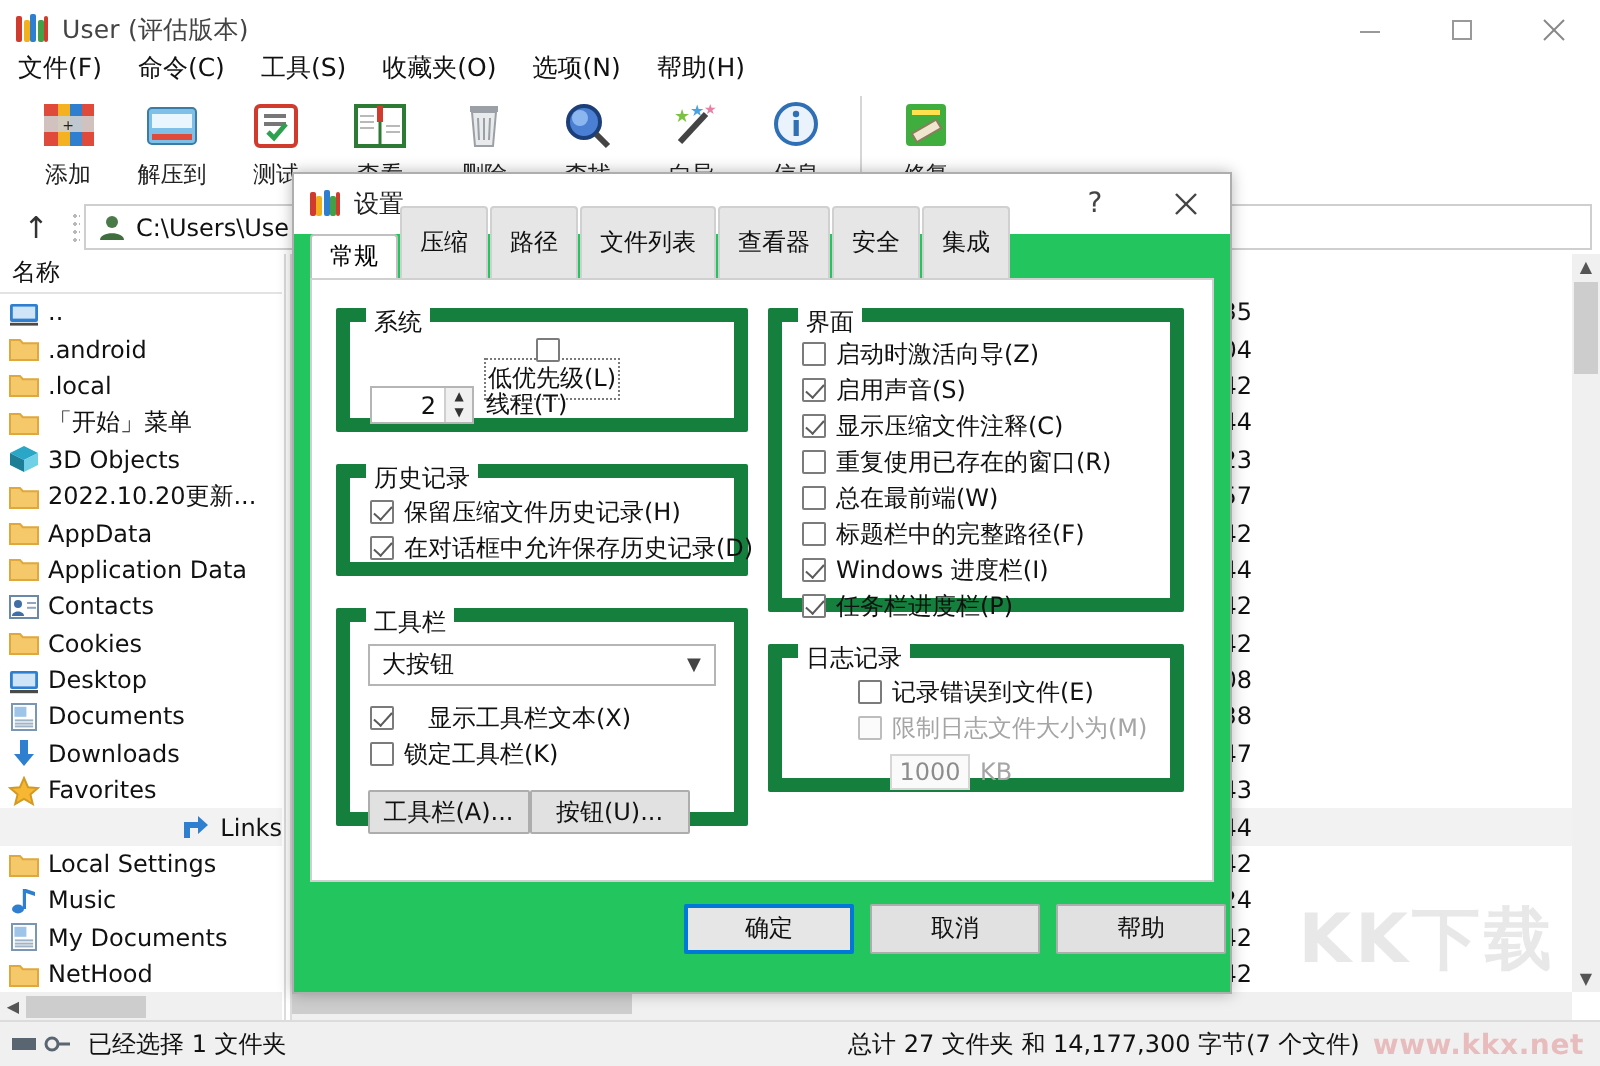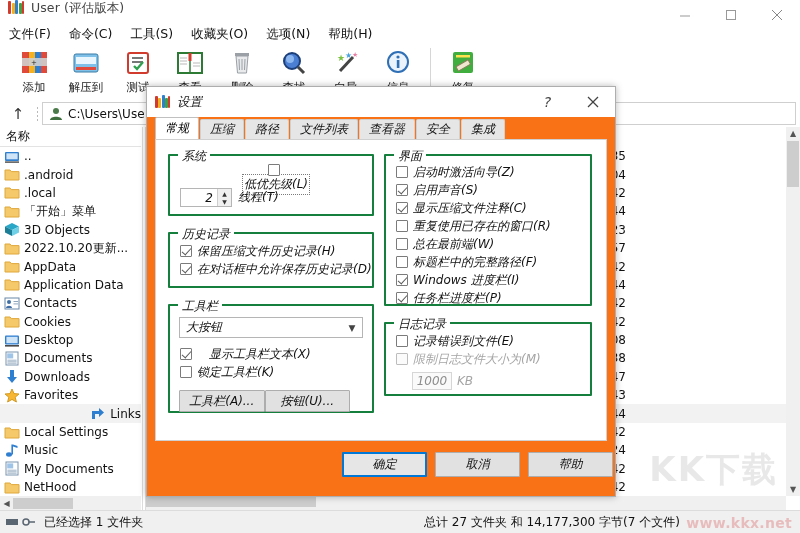--- a/index.html
+++ b/index.html
@@ -9,21 +9,21 @@
     overflow: hidden;
     font-family: "DejaVu Sans", "Liberation Sans", sans-serif;
     font-size: 12px;
     background: #ffffff;
   }
   #root { position: relative; width: 800px; height: 533px; background:#fff; }
 
   
   .mw-titlebar {
     position:absolute; left:0; top:0; width:800px; height:30px;
-    background:#ffffff; display:flex; align-items:flex-start;
+    background:#ffffff; display:flex; align-items:center;
   }
   .mw-appicon {
     width:16px; height:16px; margin-left:8px; margin-right:7px;
     position:relative; flex:0 0 auto;
   }
   .books { width:16px; height:14px; position:relative; }
   .books i { position:absolute; bottom:0; display:block; border-radius:1px; }
   .mw-title { font-size:12.5px; color:#444; letter-spacing:.1px; }
   .mw-winbtns { position:absolute; right:0; top:0; display:flex; height:30px; }
   .mw-winbtn { width:46px; height:30px; display:flex; align-items:center; justify-content:center; color:#777; }
@@ -80,41 +80,40 @@
   .sb-left { font-size:12px; color:#111; }
   .sb-right { position:absolute; left:424px; font-size:12px; color:#111; }
   .watermark { position:absolute; right:8px; bottom:2px; font-size:14px; font-weight:bold;
                color:#e8bcbc; letter-spacing:.3px; }
   .wm-big { position:absolute; right:22px; bottom:40px; font-size:34px; font-weight:bold;
             color:rgba(120,120,120,0.17); letter-spacing:2px; }
 
   
   .dlg {
     position:absolute; left:146px; top:86px; width:470px; height:411px;
-    background:#f97316; border:1px solid #aeaeae;
+    background:#22c55e; border:1px solid #aeaeae;
     box-shadow: 0 0 7px rgba(0,0,0,0.28);
-    font-style: italic;
   }
   .dlg-title { height:30px; background:#ffffff; display:flex; align-items:center; position:relative;}
   .dlg-ico { width:15px; height:14px; margin-left:8px; margin-right:7px; position:relative;}
   .dlg-ttl { font-size:12.5px; color:#222; }
   .dlg-btns { position:absolute; right:0; top:0; display:flex; }
   .dlg-btn { width:45px; height:30px; display:flex; align-items:center; justify-content:center; color:#444; }
 
   .tabs { position:absolute; left:0; top:30px; width:100%; height:22px; display:flex; align-items:flex-end;
           padding-left:8px; }
-  .tab { height:20px; padding:0 9px; font-size:12px; color:#111; display:flex; align-items:center;
+  .tab { height:36px; padding:0 9px; font-size:12px; color:#111; display:flex; align-items:center;
          border:1px solid #d0d0d0; border-bottom:none; background:#e6e6e6; margin-right:1px;
          border-radius:2px 2px 0 0; }
   .tab.active { background:#ffffff; height:22px; border-color:#c0c0c0; color:#000; }
 
   .dlg-body { position:absolute; left:8px; top:52px; right:8px; height:302px;
               background:#fff; border:1px solid #d0d0d0; }
 
-  .grp { position:absolute; border:2px solid #15803d; border-radius:1px; }
+  .grp { position:absolute; border:7px solid #15803d; border-radius:1px; }
   .grp-title { position:absolute; top:-8px; left:8px; background:#fff; padding:0 4px;
                font-size:12px; color:#111; }
 
   .cb-row { display:flex; align-items:center; height:18px; margin-left:10px; }
   .cb { width:12px; height:12px; border:1px solid #7b7b7b; background:#fff; margin-right:5px;
         position:relative; flex:0 0 auto; border-radius:1px;}
   .cb.checked:after {
     content:""; position:absolute; left:3px; top:0px; width:4px; height:8px;
     border:solid #5a5a5a; border-width:0 1.6px 1.6px 0; transform:rotate(42deg);
   }
@@ -691,21 +690,21 @@
               <div class="cb checked"></div>
               <div class="cb-lbl">Windows 进度栏(I)</div>
             </div>
             <div class="cb-row">
               <div class="cb checked"></div>
               <div class="cb-lbl">任务栏进度栏(P)</div>
             </div>
           </div>
       </div>
 
-      <div class="grp" style="left:228px; top:182px; width:208px; height:74px;">
+      <div class="grp" style="left:228px; top:182px; width:208px; height:74px;padding-left:28px;">
         <div class="grp-title">日志记录</div>
         <div class="cb-row" style="margin-top:8px;">
           <div class="cb"></div>
           <div class="cb-lbl">记录错误到文件(E)</div>
         </div>
         <div class="cb-row">
           <div class="cb dis"></div>
           <div class="cb-lbl dis">限制日志文件大小为(M)</div>
         </div>
         <div style="display:flex;align-items:center;margin-left:26px;margin-top:4px;">

